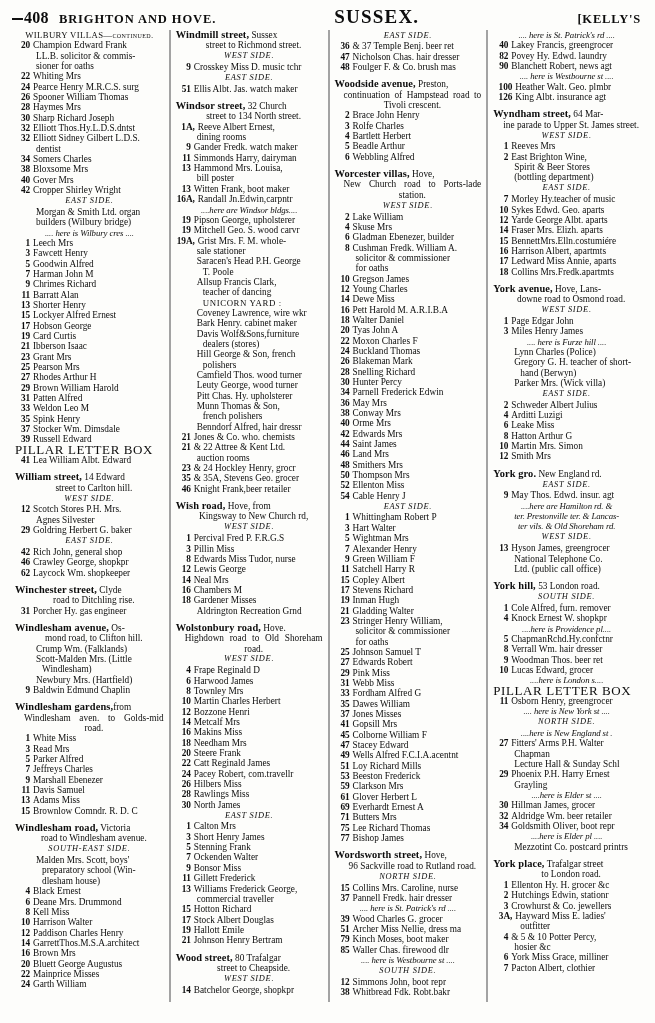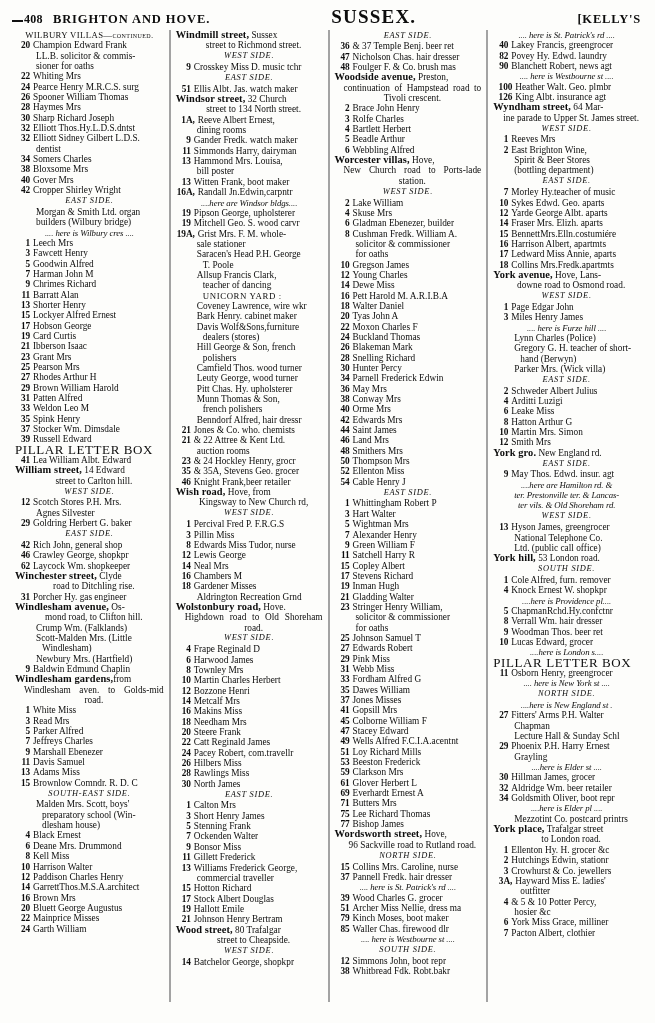--- a/index.html
+++ b/index.html
@@ -18,21 +18,21 @@
   }
 
   
   .runhead{
     display:flex;align-items:baseline;
     height:22px;
     padding:0 4px 0 14px;
     font-size:13.5px;
   }
   .rh-folio{
-    font-weight:bold;font-size:12px;letter-spacing:.3px;
+    font-weight:bold;font-size:16px;letter-spacing:.3px;
     margin-right:10px;position:relative;text-align:center;
   }
   .rh-folio:before{
     content:"";position:absolute;left:-12px;top:50%;
     width:11px;height:2px;background:#111;
   }
   .rh-left{
     font-weight:bold;letter-spacing:.9px;font-size:12.5px;
     font-variant:small-caps;
   }
@@ -77,20 +77,21 @@
   }
   .num.wide{min-width:19px;}
   .txt{flex:1;}
   .cont{
     padding-left:21px;
   }
   .cont2{padding-left:27px;}
 
   
   .street{
+    margin-top:7px;
   }
   .street .sname{
     font-weight:bold;
     font-size:10.4px;
     letter-spacing:.1px;
   }
   .street .sdesc{
     font-weight:normal;font-size:9.3px;
   }
   .street .srest{
@@ -365,20 +366,24 @@
           <span class="num">11</span>
           <span class="txt">Davis Samuel</span>
         </div>
         <div class="e">
           <span class="num">13</span>
           <span class="txt">Adams Miss</span>
         </div>
         <div class="e">
           <span class="num">15</span>
           <span class="txt">Brownlow Comndr. R. D. C</span>
+        </div>
+        <div class="street">
+          <div><span class="sname">Windlesham road,</span><span class="sdesc"> Victoria</span></div>
+          <div class="srest">road to Windlesham avenue.</div>
         </div>
         <div class="side">SOUTH-EAST SIDE.</div>
         <div class="plain">Malden Mrs. Scott, boys'</div>
         <div class="cont2">preparatory school (Win-</div>
         <div class="cont2">dlesham house)</div>
         <div class="e">
           <span class="num">4</span>
           <span class="txt">Black Ernest</span>
         </div>
         <div class="e">

